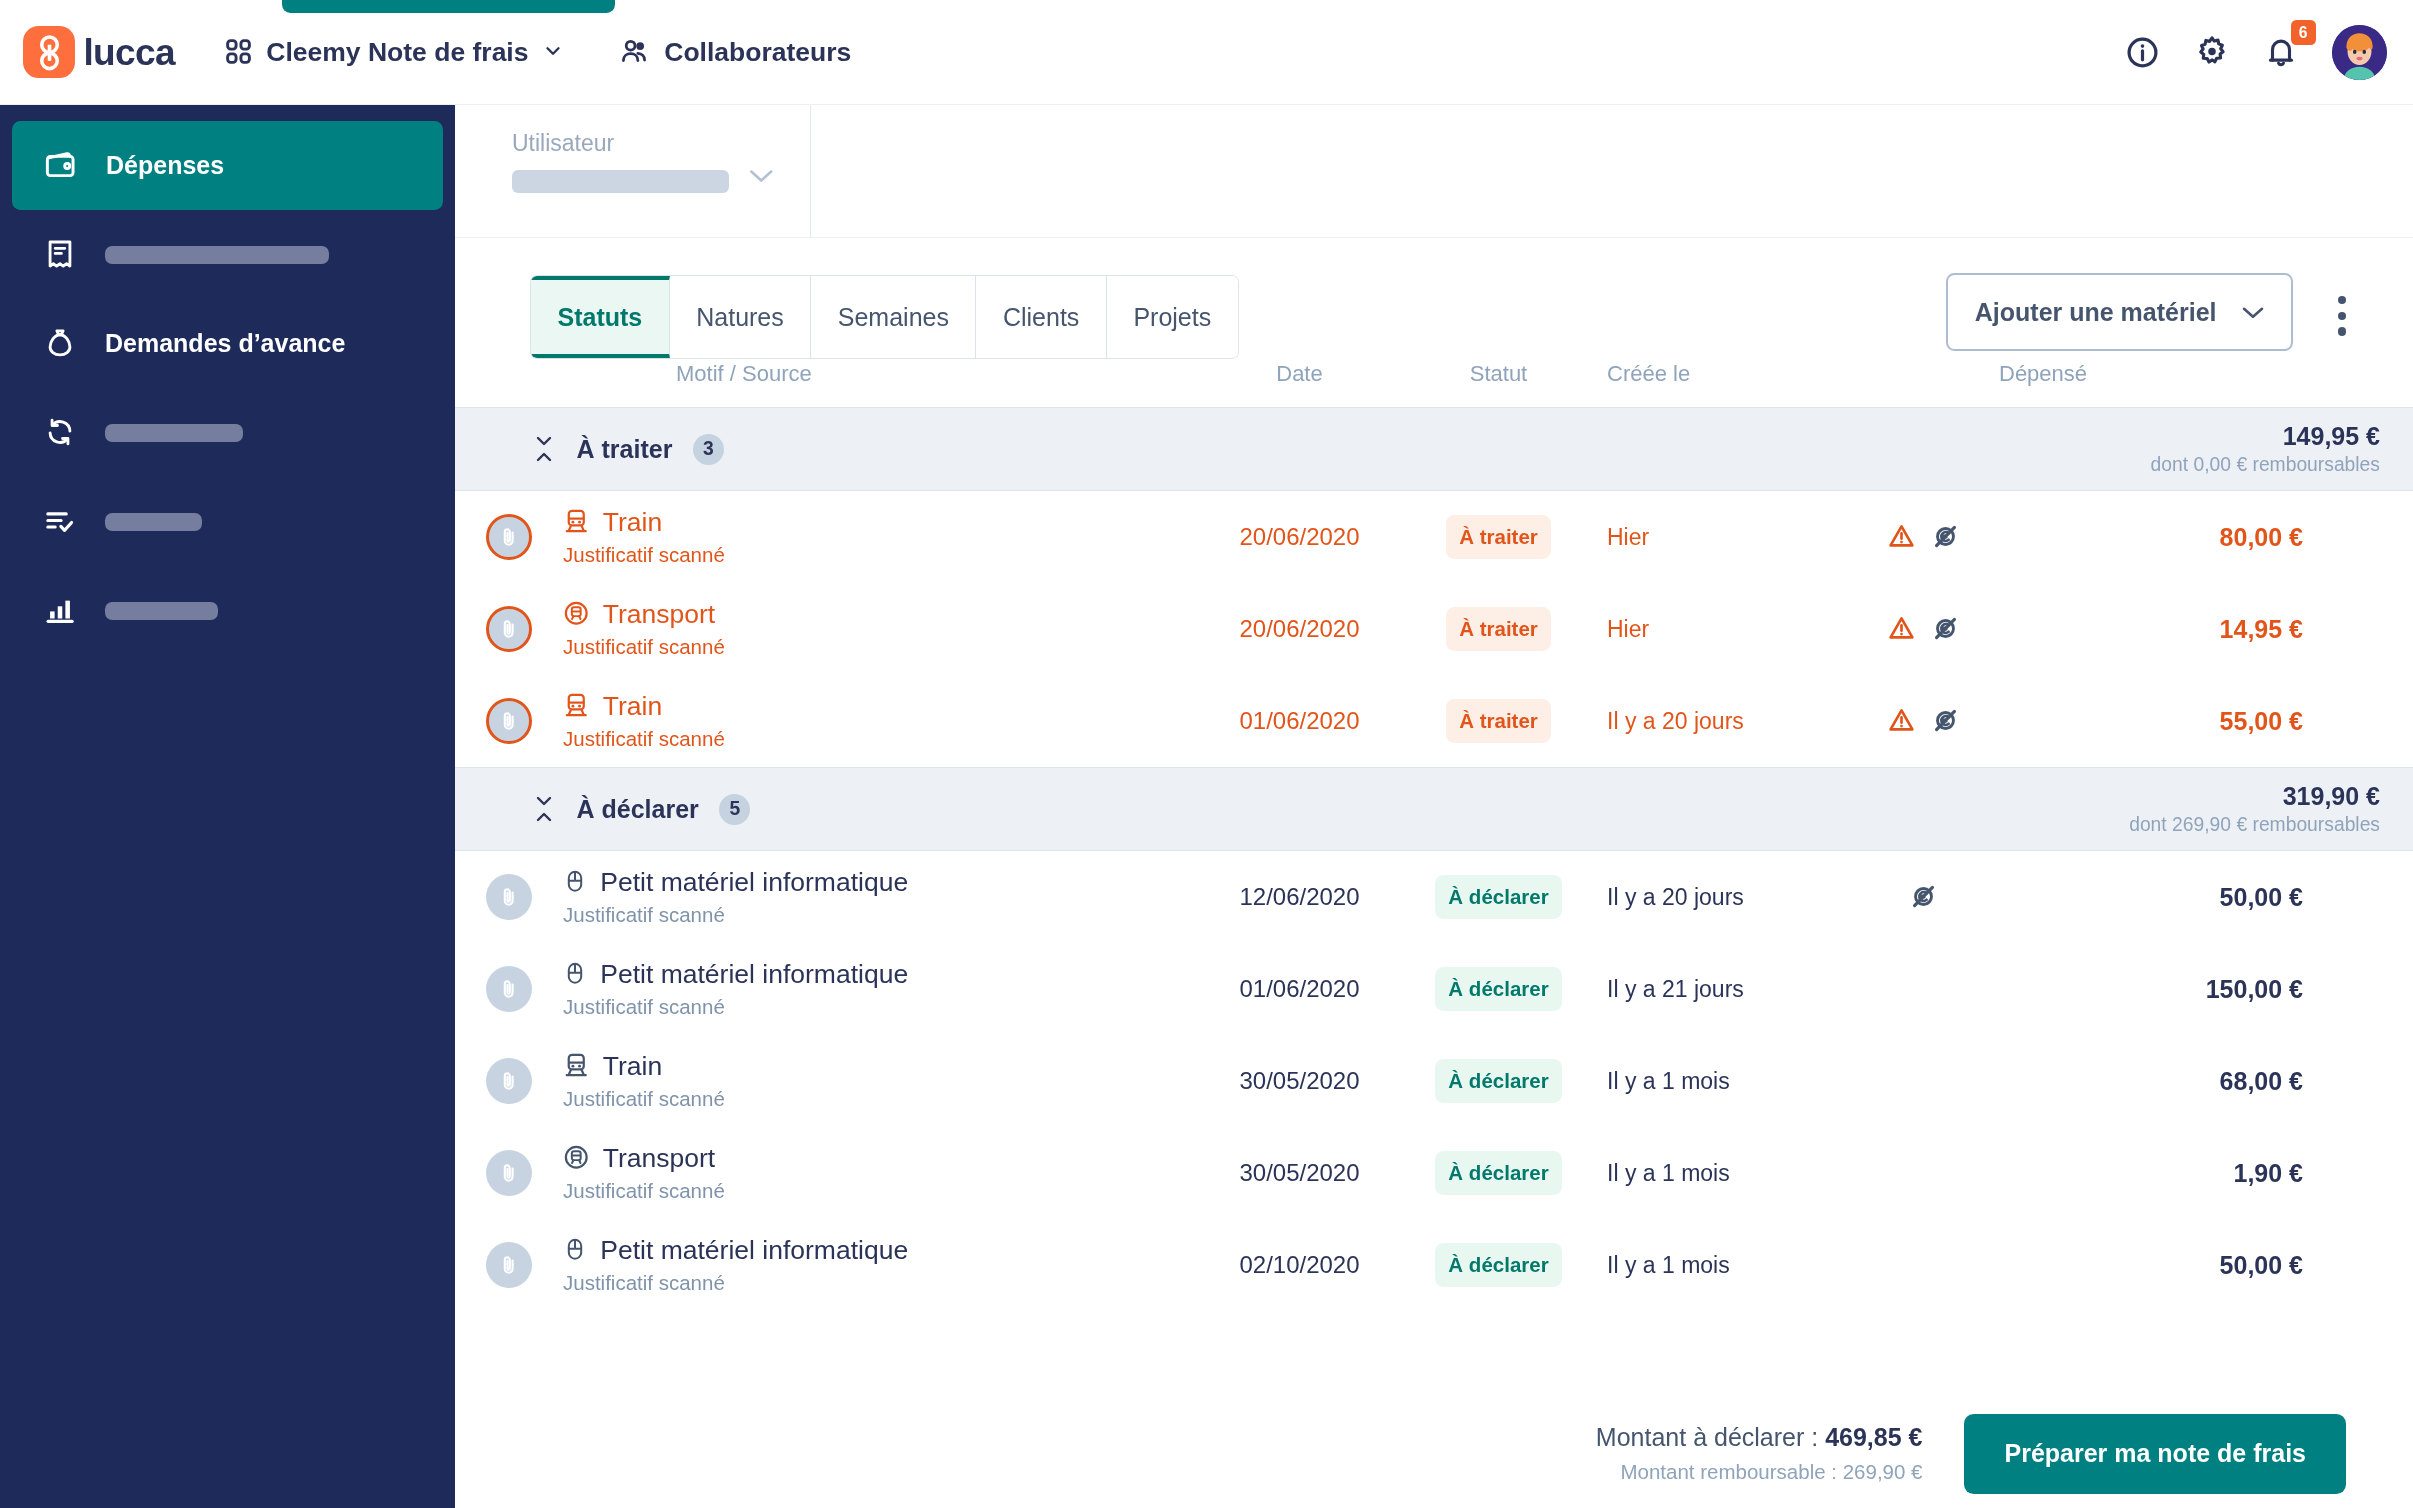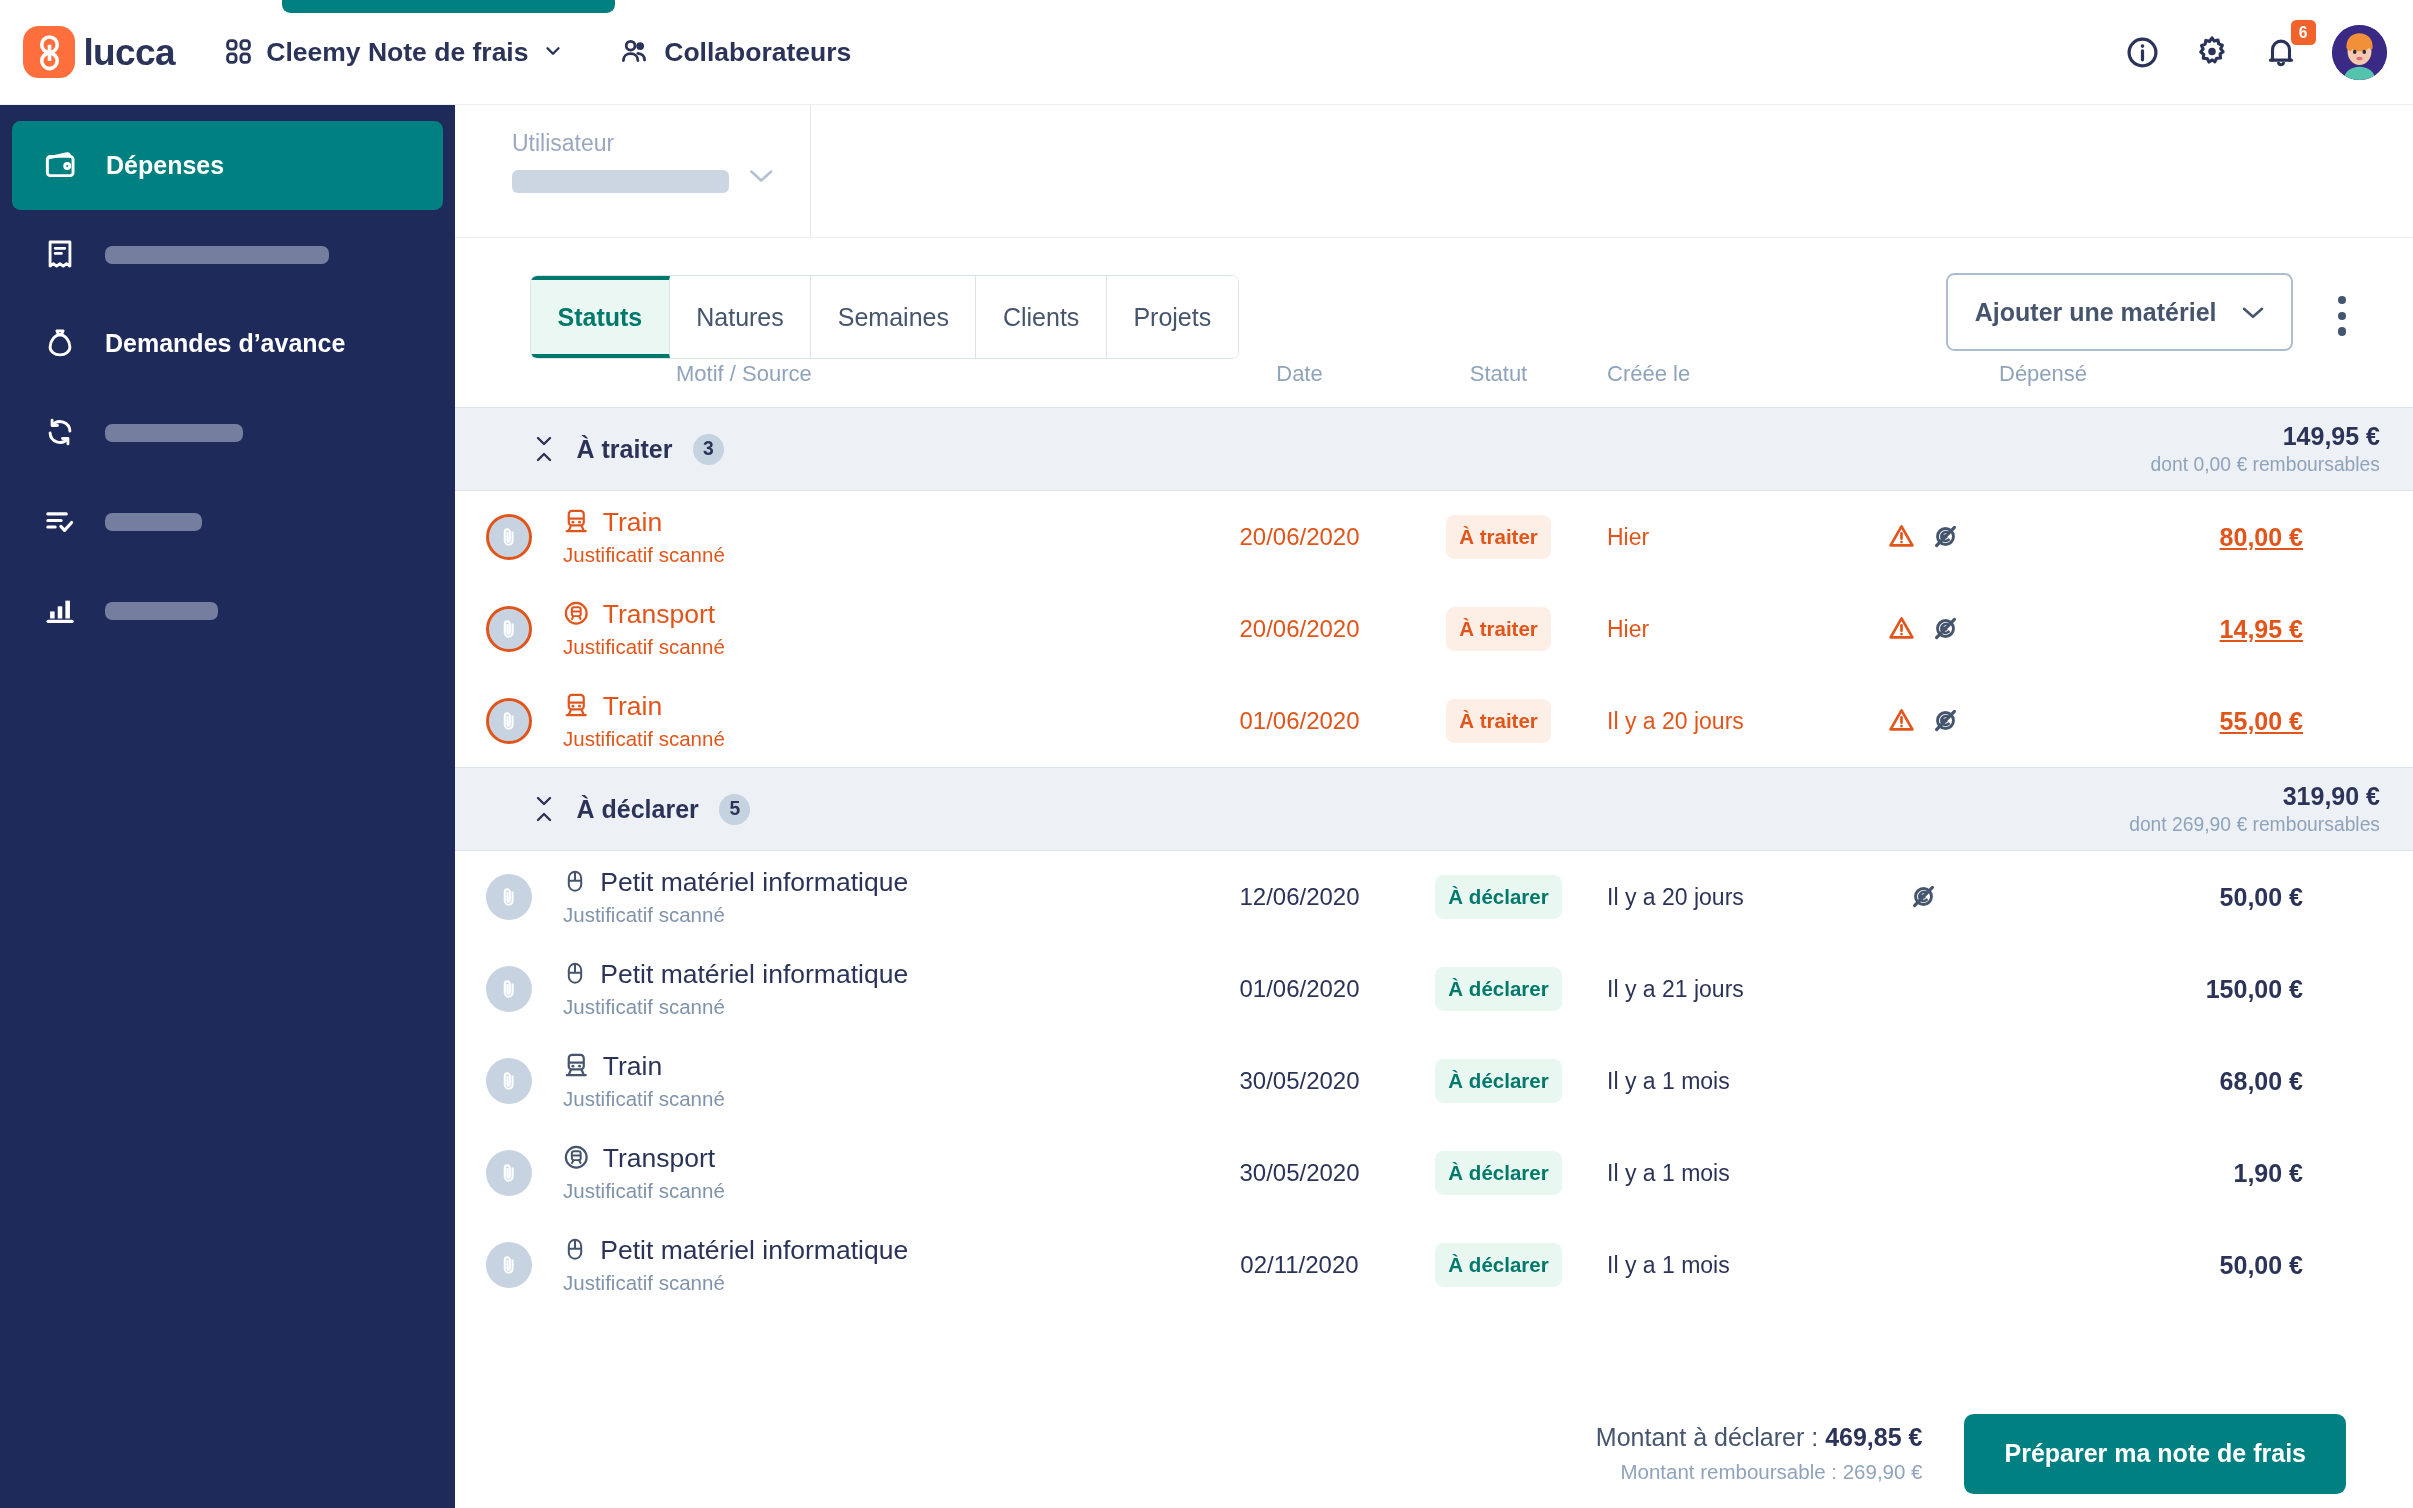--- a/index.html
+++ b/index.html
@@ -195,21 +195,21 @@
   .pill {
     font-size: 20.5px; font-weight: 600; border-radius: 8.4px;
     padding: 9.7px 13.3px; white-space: nowrap;
   }
   .pill.orange { background: #fdeee6; color: #e2551a; }
   .pill.green  { background: #e9f7f1; color: #00796b; }
   .cell-creele { width: 259px; padding-left: 18px; font-size: 23px; color: #2b3458; }
   .row.alert .cell-creele { color: #e2551a; }
   .cell-flags { width: 151px; display: flex; align-items: center; justify-content: center; gap: 15.7px; }
   .cell-amount { width: 338px; text-align: right; padding-right: 34px; font-size: 25px; font-weight: 700; color: #2b3458; }
-  .row.alert .cell-amount { color: #e2551a; text-decoration: underline; }
+  .row.alert .cell-amount { color: #e2551a; }
 
   
   .footer {
     position: absolute; bottom: 0; left: 455px;
     width: 1959px; height: 109px; background: #ffffff;
     display: flex; align-items: center; justify-content: flex-end;
     padding-right: 68px; gap: 42px;
   }
   .foot-totals { text-align: right; }
   .foot-main { font-size: 25px; color: #46556e; }
@@ -702,21 +702,21 @@
         <div class="cell-motif">
           <div class="motif-top">
             <span><svg width="24" height="26.5" viewBox="0 0 24 24" fill="none">
       <rect x="5.8" y="2.6" width="12.4" height="18.8" rx="6.2" stroke="#46556e" stroke-width="2"></rect>
       <path d="M5.8 11.4h12.4M12 2.6v8.8" stroke="#46556e" stroke-width="2"></path>
     </svg></span>
             <span class="motif-name">Petit matériel informatique</span>
           </div>
           <div class="motif-sub">Justificatif scanné</div>
         </div>
-        <div class="cell-date">02/11/2020</div>
+        <div class="cell-date">02/10/2020</div>
         <div class="cell-statut">
           <span class="pill green">À déclarer</span>
         </div>
         <div class="cell-creele">Il y a 1 mois</div>
         <div class="cell-flags"></div>
         <div class="cell-amount">50,00 €</div>
       </div>
       </div>
   </div>
 </div>

